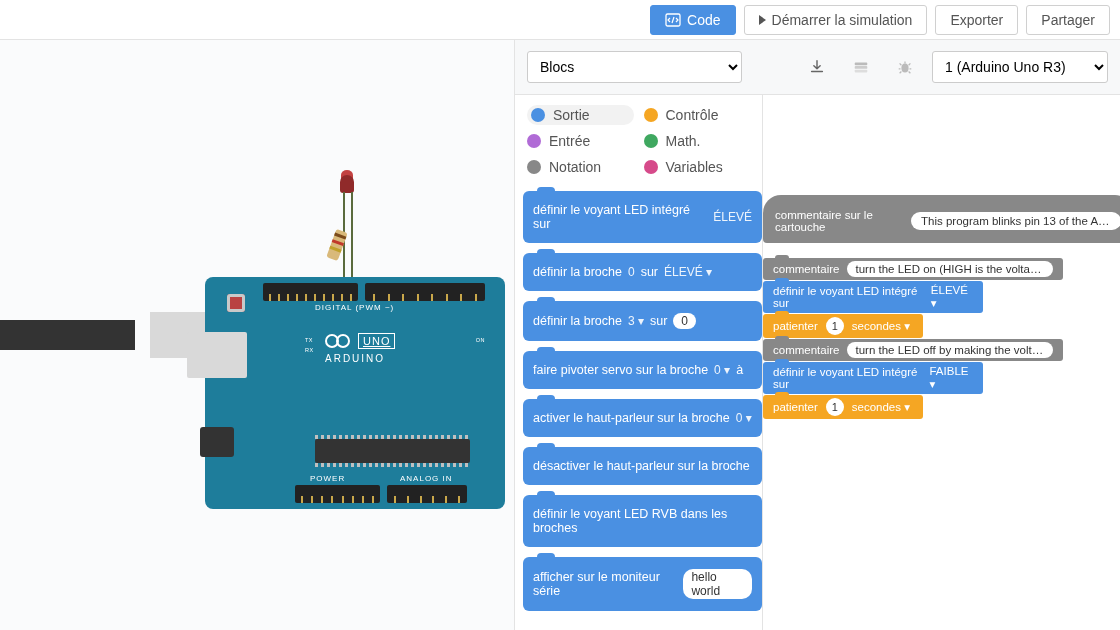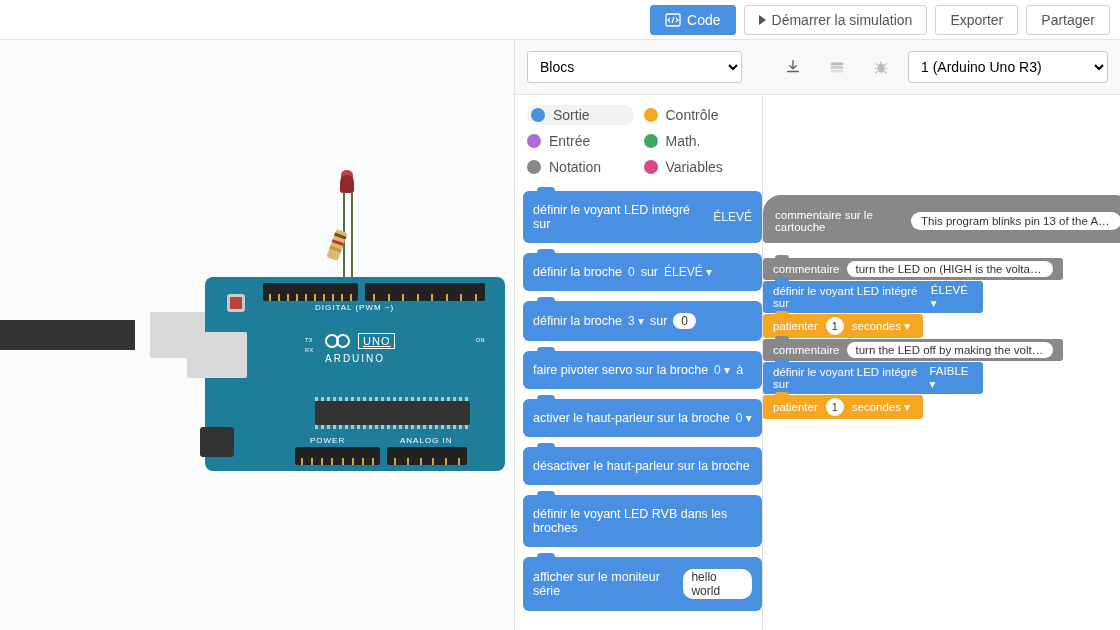--- a/index.html
+++ b/index.html
@@ -9,21 +9,21 @@
   .btn { border: 1px solid #d0d0d0; background: #fff; padding: 6px 14px; font-size: 14px; border-radius: 3px; cursor: pointer; display: inline-flex; align-items: center; gap: 6px; color: #555; }
   .btn.primary { background: #4a90e2; border-color: #4a90e2; color: #fff; text-align: right; }
   .btn .ico { width: 16px; height: 16px; display: inline-flex; align-items: center; justify-content: center; }
   
   .main { display: flex; height: calc(100% - 40px); }
   .circuit-pane { width: 515px; background: #fafbfc; position: relative; border-right: 1px solid #e3e3e3; }
   .code-pane { flex: 1; display: flex; flex-direction: column; }
   .code-header { height: 55px; display: flex; align-items: center; padding: 0 12px; border-bottom: 1px solid #e3e3e3; gap: 10px; background: #f7f8f9; }
   .code-header select, .sel { border: 1px solid #ccc; padding: 6px 8px; font-size: 14px; border-radius: 3px; background: #fff; }
   .blocs-sel { width: 215px; }
-  .dev-sel { width: 200px; }
+  .dev-sel { width: 176px; }
   .icon-btn { width: 34px; height: 34px; display: inline-flex; align-items: center; justify-content: center; border: none; background: none; color: #888; cursor: pointer; }
   .code-body { flex: 1; display: flex; overflow: hidden; }
   .palette { width: 248px; border-right: 1px solid #e3e3e3; overflow: hidden; display: flex; flex-direction: column; background: #fff; }
   .cat-grid { padding: 10px 12px 8px; display: grid; grid-template-columns: 1fr 1fr; gap: 6px 10px; font-size: 14px; color: #555; }
   .cat { display: flex; align-items: center; gap: 8px; padding: 2px 0; cursor: pointer; border-radius: 12px; }
   .cat.active { background: #f2f2f2; padding-left: 4px; padding-right: 6px; }
   .cat-dot { width: 14px; height: 14px; border-radius: 50%; }
   .block-list { flex: 1; overflow: hidden; padding: 6px 0 0 8px; }
   .block { background: #4a90e2; color: #fff; font-size: 12.5px; padding: 12px 10px; border-radius: 6px; margin-bottom: 10px; display: flex; align-items: center; gap: 6px; position: relative; }
   .block::before { content: ""; position: absolute; top: -4px; left: 14px; width: 18px; height: 8px; background: #4a90e2; border-radius: 4px 4px 0 0; }
@@ -34,21 +34,21 @@
   .hat { background: #888; border-radius: 18px 18px 4px 4px; padding: 14px 12px 10px; color: #fff; font-size: 11.5px; display: flex; align-items: center; gap: 8px; }
   .hat .bubble { background: #fff; color: #333; border-radius: 12px; padding: 3px 10px; font-size: 11.5px; max-width: 210px; white-space: nowrap; overflow: hidden; text-overflow: ellipsis; }
   .row { padding: 3px 10px; color: #fff; font-size: 11.5px; display: flex; align-items: center; gap: 8px; border-radius: 3px; margin-top: 1px; position: relative; }
   .row::before { content:""; position:absolute; top:-3px; left:12px; width:14px; height:6px; border-radius: 3px 3px 0 0; background: inherit; background-color: inherit;}
   .row.grey { background: #888; }
   .row.blue { background: #4a90e2; width: 220px; }
   .row.orange { background: #f5a623; width: 160px; }
   .row .bubble { background:#fff; color:#333; border-radius:10px; padding:2px 8px; font-size:11.5px; white-space:nowrap; overflow:hidden; text-overflow:ellipsis; max-width:210px;}
   .row .numpill { background:#fff; color:#333; border-radius:50%; width:18px; height:18px; display:inline-flex; align-items:center; justify-content:center; font-size:11px;}
   
-  .board { position: absolute; left: 205px; top: 237px; width: 300px; height: 194px; background: #1e7d9b; border-radius: 8px; }
+  .board { position: absolute; left: 205px; top: 237px; width: 300px; height: 232px; background: #1e7d9b; border-radius: 8px; }
   .board-label { position:absolute; top:56px; left:120px; color:#fff; font-size:16px; display:flex; align-items:center; gap:8px;}
   .board-label .ring { display:inline-flex; gap:3px;}
   .board-label .ring span{ width:14px;height:14px;border:2px solid #fff;border-radius:50%;position:relative;}
   .board-label .uno { border:1.5px solid #fff; padding:1px 4px; font-size:11px; letter-spacing:1px;text-decoration:underline;}
   .board-sub { position:absolute; top:76px; left:120px; color:#fff; font-size:10px; letter-spacing:2px;}
   .reset-btn { position:absolute; left:22px; top:17px; width:18px; height:18px; background:#b94242; border-radius:3px; box-shadow: inset 0 0 0 3px #c9c9c9;}
   .usb-port { position:absolute; left:-18px; top:55px; width:60px; height:46px; background:#d9d9d9; border-radius:2px;}
   .barrel { position:absolute; left:-5px; top:150px; width:34px; height:30px; background:#333; border-radius:3px;}
   .hdr { position:absolute; height:18px; background:#222; border-radius:2px; display:flex; align-items:flex-end; justify-content:space-around; padding:0 2px 0 2px;}
   .hdr span{ width:2px; height:7px; background:#caa84b; display:inline-block;}

